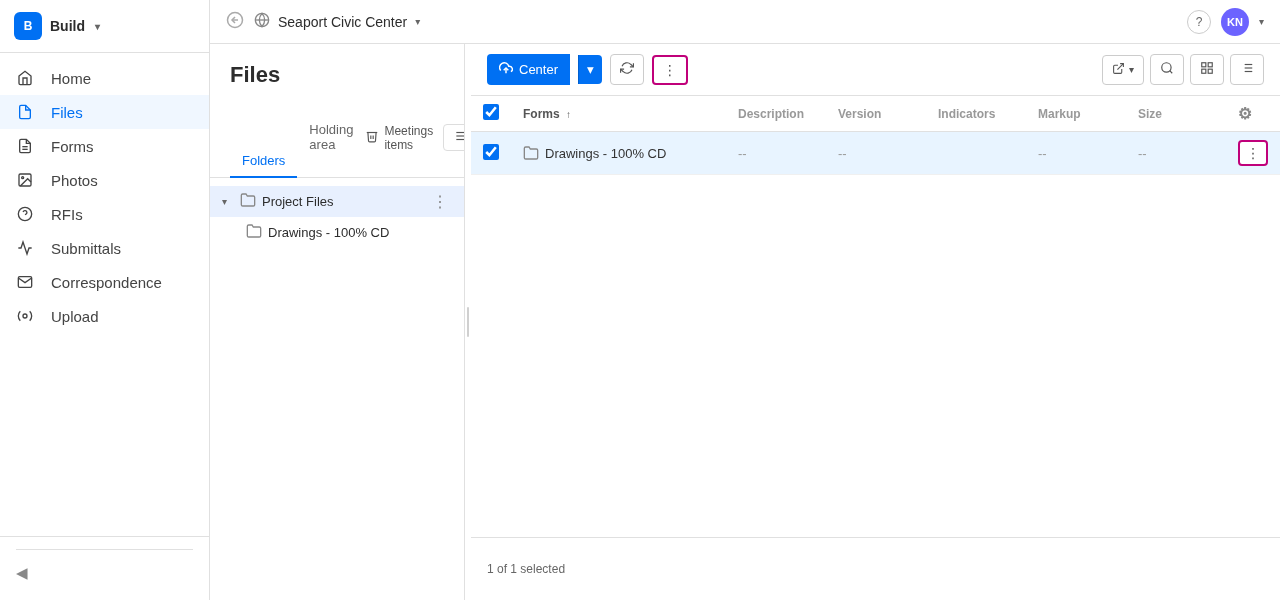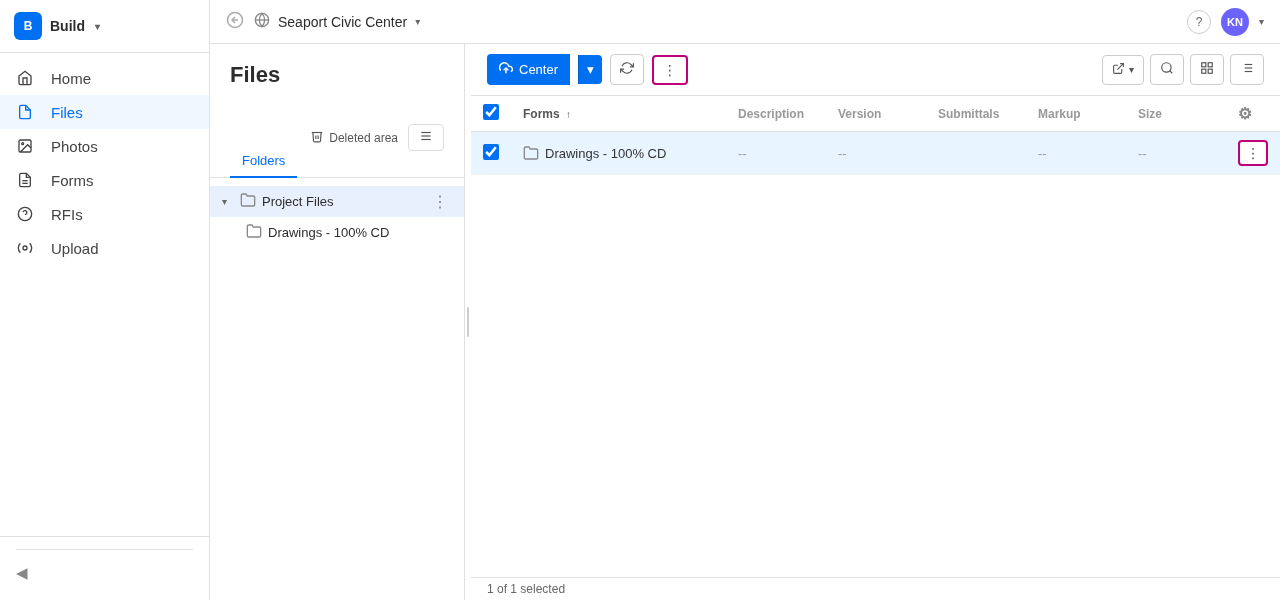--- a/index.html
+++ b/index.html
@@ -67,21 +67,21 @@
     .col-checkbox { width: 36px; }
     .col-name { }
     .col-desc, .col-version, .col-indicators, .col-markup, .col-size { width: 100px; color: #999; }
     .col-actions { width: 40px; }
     .folder-icon-sm { display: inline-flex; align-items: center; margin-right: 6px; color: #888; }
     .file-name-cell { display: flex; align-items: center; }
     .settings-icon { font-size: 16px; color: #888; cursor: pointer; }
     .row-more-btn { background: #fff; border: 2px solid #c0007a; border-radius: 4px; padding: 2px 6px; cursor: pointer; font-size: 14px; color: #555; display: flex; align-items: center; height: 26px; }
 
     
-    .status-bar { padding: 4px 16px; border-top: 1px solid #e0e0e0; font-size: 12px; color: #666; }
+    .status-bar { padding: 24px 16px; border-top: 1px solid #e0e0e0; font-size: 12px; color: #666; }
 
     
     .top-right-actions { margin-left: auto; display: flex; align-items: center; gap: 12px; }
     .deleted-items-btn { display: flex; align-items: center; gap: 5px; font-size: 13px; color: #555; cursor: pointer; }
     .settings-btn-top { display: flex; align-items: center; gap: 5px; font-size: 13px; color: #555; cursor: pointer; border: 1px solid #ddd; border-radius: 4px; padding: 4px 10px; }
 
     .sort-arrow { font-size: 10px; margin-left: 3px; }
   </style>
 </head>
 <body>
@@ -114,53 +114,70 @@
             <polyline points="13 2 13 9 20 9"></polyline>
           </svg>
       </span>
       <span style="color:#0070f3;font-weight:500;">Files</span>
     </div>
 
 
     <div class="nav-item">
       <span class="nav-icon">
         <svg width="16" height="16" viewBox="0 0 24 24" fill="none" stroke="currentColor" stroke-width="2">
-            <rect x="3" y="3" width="18" height="18" rx="2"></rect>
-            <circle cx="8.5" cy="8.5" r="1.5"></circle>
-            <polyline points="21 15 16 10 5 21"></polyline>
-          </svg>
-      </span>
-      <span>Photos</span>
-    </div>
-
-    <div class="nav-item">
-      <span class="nav-icon">
-        <svg width="16" height="16" viewBox="0 0 24 24" fill="none" stroke="currentColor" stroke-width="2">
             <path d="M14 2H6a2 2 0 00-2 2v16a2 2 0 002 2h12a2 2 0 002-2V8z"></path>
             <polyline points="14 2 14 8 20 8"></polyline>
             <line x1="16" y1="13" x2="8" y2="13"></line>
             <line x1="16" y1="17" x2="8" y2="17"></line>
           </svg>
       </span>
       <span>Forms</span>
     </div>
 
     <div class="nav-item">
       <span class="nav-icon">
         <svg width="16" height="16" viewBox="0 0 24 24" fill="none" stroke="currentColor" stroke-width="2">
+            <rect x="3" y="3" width="18" height="18" rx="2"></rect>
+            <circle cx="8.5" cy="8.5" r="1.5"></circle>
+            <polyline points="21 15 16 10 5 21"></polyline>
+          </svg>
+      </span>
+      <span>Photos</span>
+    </div>
+
+    <div class="nav-item">
+      <span class="nav-icon">
+        <svg width="16" height="16" viewBox="0 0 24 24" fill="none" stroke="currentColor" stroke-width="2">
             <circle cx="12" cy="12" r="10"></circle>
             <path d="M9.09 9a3 3 0 015.83 1c0 2-3 3-3 3"></path>
             <line x1="12" y1="17" x2="12.01" y2="17"></line>
           </svg>
       </span>
       <span>RFIs</span>
     </div>
 
-
-
+    <div class="nav-item">
+      <span class="nav-icon">
+        <svg width="16" height="16" viewBox="0 0 24 24" fill="none" stroke="currentColor" stroke-width="2">
+            <polyline points="22 12 18 12 15 21 9 3 6 12 2 12"></polyline>
+          </svg>
+      </span>
+      <span>Submittals</span>
+    </div>
+
+
+    <div class="nav-item">
+      <span class="nav-icon">
+        <svg width="16" height="16" viewBox="0 0 24 24" fill="none" stroke="currentColor" stroke-width="2">
+            <path d="M4 4h16c1.1 0 2 .9 2 2v12c0 1.1-.9 2-2 2H4c-1.1 0-2-.9-2-2V6c0-1.1.9-2 2-2z"></path>
+            <polyline points="22 6 12 13 2 6"></polyline>
+          </svg>
+      </span>
+      <span>Correspondence</span>
+    </div>
 
 
     <div class="nav-item">
       <span class="nav-icon">
         <svg width="16" height="16" viewBox="0 0 24 24" fill="none" stroke="currentColor" stroke-width="2">
             <circle cx="12" cy="12" r="3"></circle>
             <path d="M19.07 4.93a10 10 0 010 14.14M4.93 4.93a10 10 0 000 14.14"></path>
           </svg>
       </span>
       <span>Upload</span>
@@ -203,31 +220,32 @@
   </div>
 
   <div class="content">
 
     <div class="left-panel">
       <div class="files-header">
         <h1>Files</h1>
       </div>
       <div class="tabs-bar">
         <div class="tab active">Folders</div>
+        <div class="tab">Holding area</div>
         <div class="top-right-actions" style="margin-left:auto;display:flex;gap:10px;align-items:center;">
           <div class="deleted-items-btn">
             <span>
               <svg width="14" height="14" viewBox="0 0 24 24" fill="none" stroke="currentColor" stroke-width="2">
                   <polyline points="3 6 5 6 21 6"></polyline>
                   <path d="M19 6l-1 14a2 2 0 01-2 2H8a2 2 0 01-2-2L5 6"></path>
                   <path d="M10 11v6"></path>
                   <path d="M14 11v6"></path>
                 </svg>
             </span>
-            <span style="font-size:12px;">Deleted area</span>
+            <span style="font-size:12px;">Meetings items</span>
           </div>
           <div class="settings-btn-top">
             <span>
               <svg width="14" height="14" viewBox="0 0 24 24" fill="none" stroke="currentColor" stroke-width="2">
                   <line x1="4" y1="6" x2="20" y2="6"></line>
                   <line x1="4" y1="12" x2="20" y2="12"></line>
                   <line x1="4" y1="18" x2="20" y2="18"></line>
                 </svg>
             </span>
 
@@ -339,21 +357,21 @@
             <tr>
               <th class="col-checkbox">
                 <input type="checkbox" class="checkbox" checked="" style="">
               </th>
               <th class="col-name">
                 <span>Forms</span>
                 <span class="sort-arrow">↑</span>
               </th>
               <th class="col-desc">Description</th>
               <th class="col-version">Version</th>
-              <th class="col-indicators">Submittals</th>
+              <th class="col-indicators">Indicators</th>
               <th class="col-markup">Markup</th>
               <th class="col-size">
                 <span>Size</span>
               </th>
               <th class="col-actions">
                 <span class="settings-icon">⚙</span>
               </th>
             </tr>
           </thead>
           <tbody>

